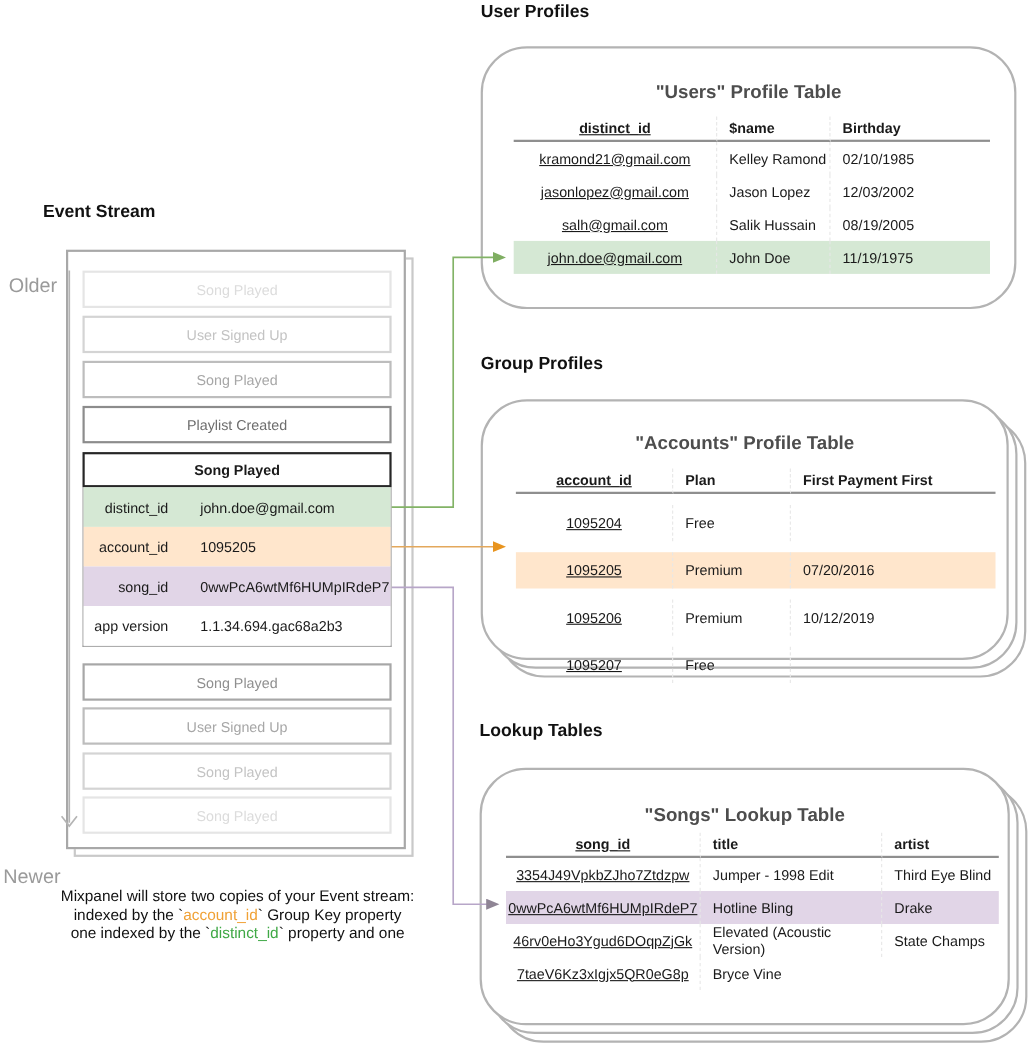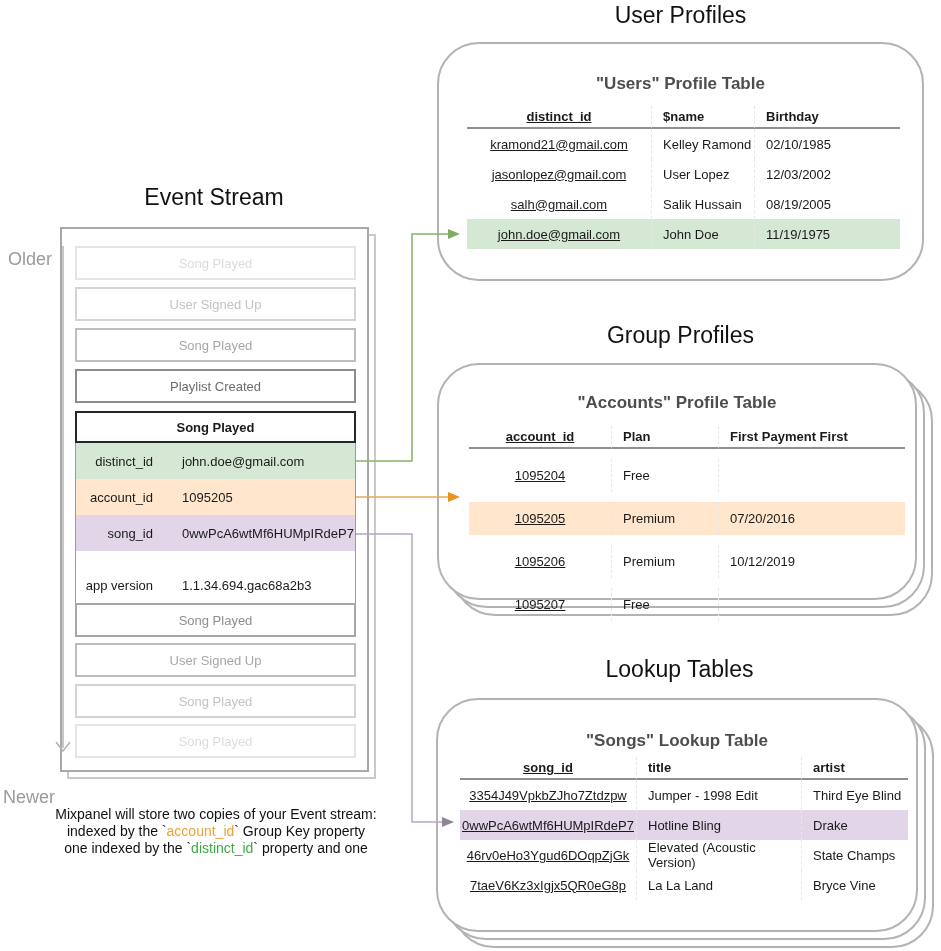--- a/index.html
+++ b/index.html
@@ -1,40 +1,40 @@
 <!DOCTYPE html>
 <html><head>
 <meta charset="utf-8">
 <style>
   html,body{margin:0;padding:0;background:#fff;}
   #page{position:relative;width:941px;height:951px;background:#fff;overflow:hidden;
         font-family:"Liberation Sans","DejaVu Sans",sans-serif;color:#1a1a1a;}
   .abs{position:absolute;}
-  .section-title{font-size:23px;font-weight:400;color:#111;text-align:center;}
+  .section-title{font-size:16px;font-weight:700;color:#111;}
   
   #es-layer2{left:67px;top:234px;width:309px;height:545px;border:2px solid #c9c9c9;background:#fff;box-sizing:border-box;}
   #es-main{left:60px;top:227px;width:309px;height:545px;border:2px solid #a8a8a8;background:#fff;box-sizing:border-box;}
   .event-box{position:absolute;left:13px;width:281px;height:34px;border:2px solid #999;background:#fff;
              box-sizing:border-box;display:flex;align-items:center;justify-content:center;font-size:13px;}
   .f1{border-color:#e5e5e5;color:#dcdcdc}
   .f2{border-color:#d4d4d4;color:#c3c3c3}
   .f3{border-color:#bdbdbd;color:#a7a7a7}
   .f4{border-color:#a7a7a7;color:#8f8f8f}
   .f5{border-color:#8c8c8c;color:#6d6d6d}
   #expanded-card{position:absolute;left:13px;top:182px;width:281px;box-sizing:border-box;background:#fff;}
   #expanded-header{height:32px;border:2px solid #262626;box-sizing:border-box;display:flex;align-items:center;
                    justify-content:center;font-size:13px;font-weight:bold;background:#fff;}
   #expanded-props{border:1px solid #9a9a9a;border-top:none;box-sizing:border-box;}
   .prop-row{height:36px;display:flex;align-items:center;font-size:13px;}
   .prop-key{flex:0 0 77px;text-align:right;}
   .prop-val{margin-left:29px;}
   .hl-green{background:#d5e8d4;}
   .hl-orange{background:#ffe6cc;}
   .hl-purple{background:#e1d5e7;}
-  .hl-none{background:#fff;margin-top:16px;}
+  .hl-none{background:#fff;}
   #older-label,#newer-label{font-size:18px;color:#9a9a9a;margin-top:28px;}
   #older-label{left:8px;top:221px;}
   #newer-label{left:3px;top:759px;}
   #caption{left:16px;top:806px;width:400px;text-align:center;font-size:14px;line-height:17px;color:#111;}
   .cap-green{color:#3fa845;}
   .cap-orange{color:#f0a135;}
   
   .card,.card-layer{border:2px solid #b3b3b3;border-radius:42px;background:#fff;box-sizing:border-box;position:absolute;}
   .card-title{position:absolute;left:0;width:100%;text-align:center;font-size:17px;font-weight:bold;color:#4d4d4d;}
   
@@ -146,21 +146,21 @@
             </div>
             <div class="cell c2">
               <span>02/10/1985</span>
             </div>
           </div>
           <div class="trow">
             <div class="cell c0 keylink">
               <span>jasonlopez@gmail.com</span>
             </div>
             <div class="cell c1">
-              <span>User Lopez</span>
+              <span>Jason Lopez</span>
             </div>
             <div class="cell c2">
               <span>12/03/2002</span>
             </div>
           </div>
           <div class="trow">
             <div class="cell c0 keylink">
               <span>salh@gmail.com</span>
             </div>
             <div class="cell c1">
@@ -298,23 +298,20 @@
             <div class="cell c1">
               <span>Elevated (Acoustic Version)</span>
             </div>
             <div class="cell c2">
               <span>State Champs</span>
             </div>
           </div>
           <div class="trow">
             <div class="cell c0 keylink">
               <span>7taeV6Kz3xIgjx5QR0eG8p</span>
-            </div>
-            <div class="cell c1">
-              <span>La La Land</span>
             </div>
             <div class="cell c2">
               <span>Bryce Vine</span>
             </div>
           </div>
         </div>
     </div>
   </div>
 
   <svg id="arrows" width="941" height="951" viewBox="0 0 941 951">

